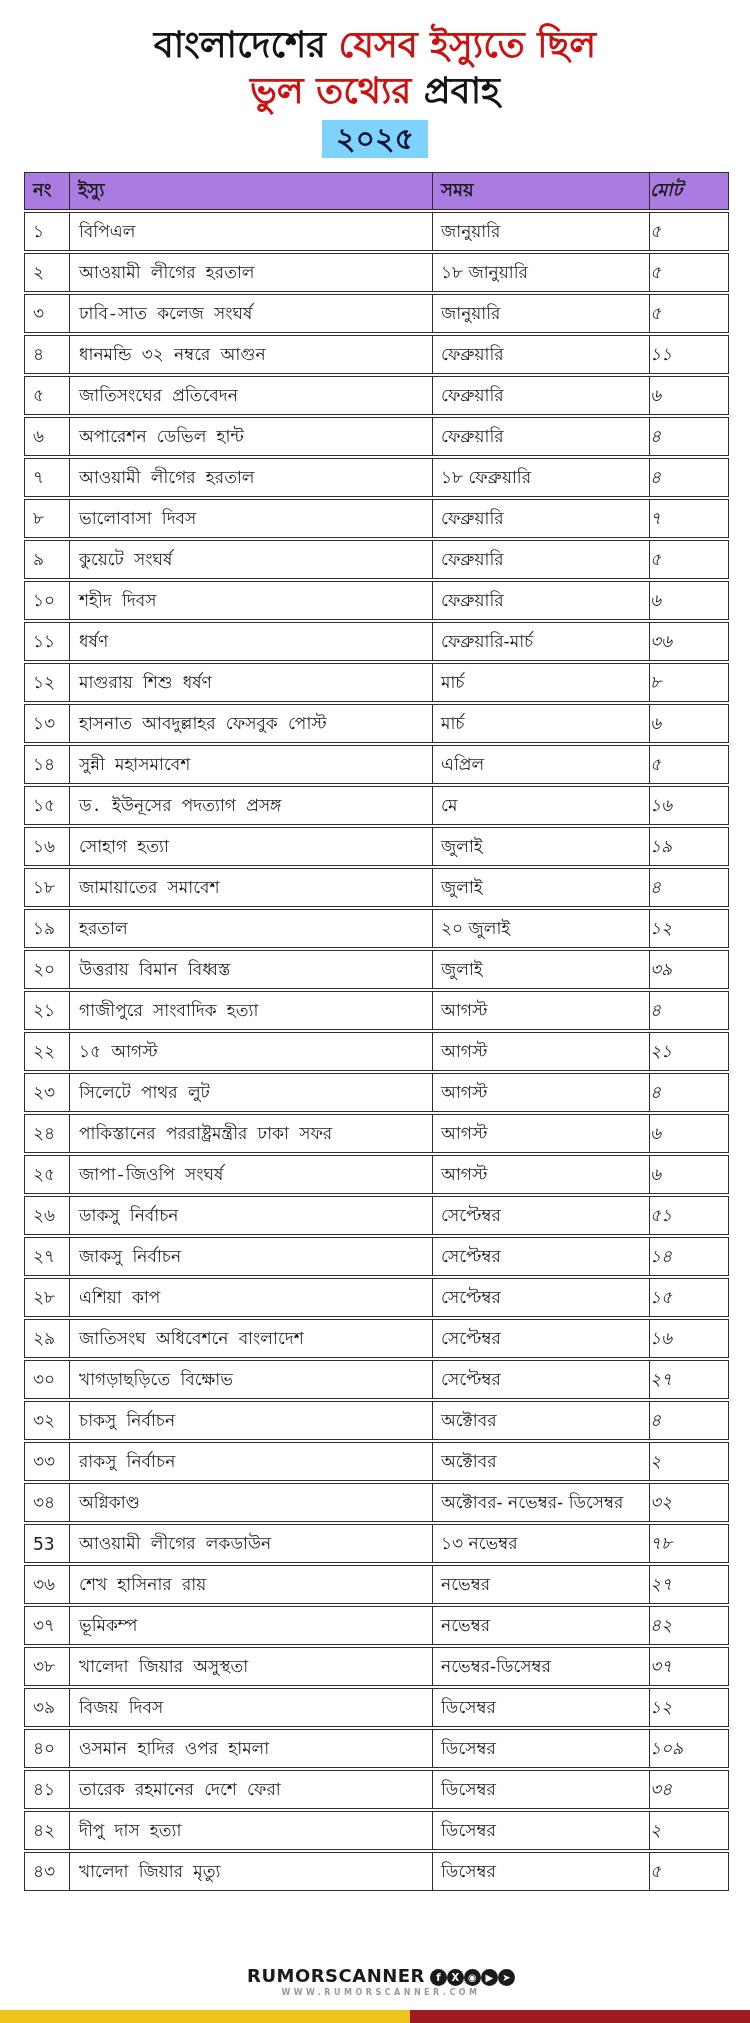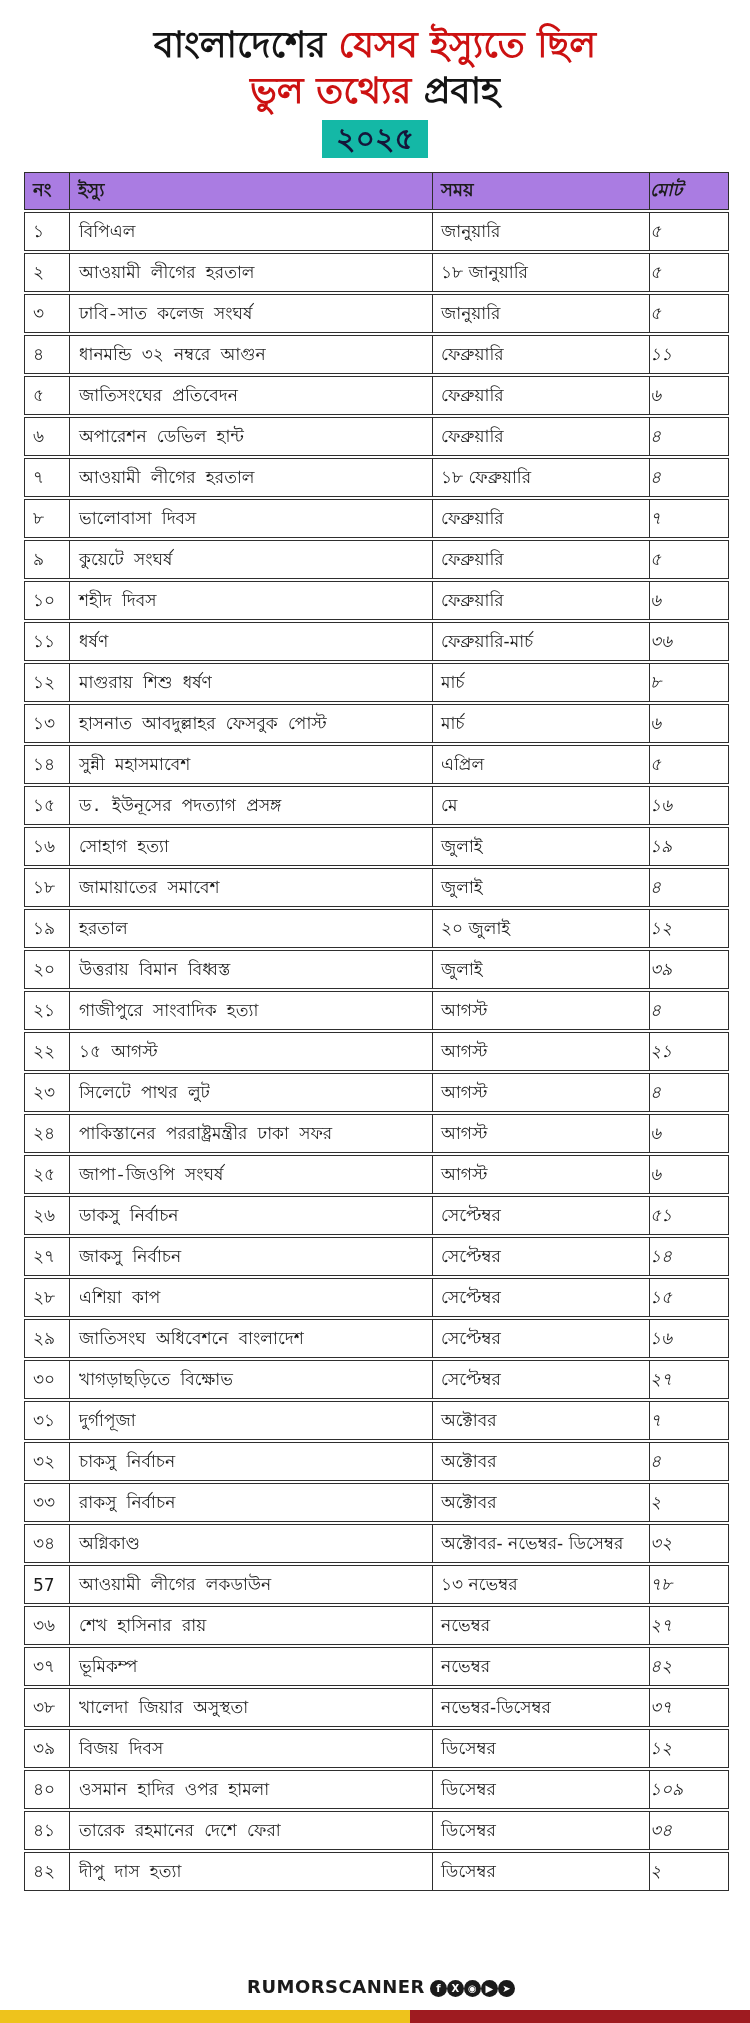--- a/index.html
+++ b/index.html
@@ -17,21 +17,21 @@
     font-weight: bold;
     font-size: 36px;
     line-height: 46px;
     color: #141414;
     letter-spacing: 0px;
   }
   .title-red { color: #cc1111; }
   .year-badge {
     display: inline-block;
     margin-top: 6px;
-    background: #14b8a6;
+    background: #7dd3fc;
     color: #15153a;
     font-weight: bold;
     font-size: 30px;
     line-height: 36px;
     padding: 1px 14px;
   }
   .tbl-wrap { margin: 10px 0 0 24px; }
   table {
     border-collapse: separate;
     border-spacing: 0 2px;
@@ -303,45 +303,39 @@
           <td class="c2">সেপ্টেম্বর</td>
           <td class="c3">১৬</td>
         </tr>
         <tr>
           <td class="c0">৩০</td>
           <td class="c1">খাগড়াছড়িতে বিক্ষোভ</td>
           <td class="c2">সেপ্টেম্বর</td>
           <td class="c3">২৭</td>
         </tr>
         <tr>
-          <td class="c0">৩১</td>
-          <td class="c1">দুর্গাপূজা</td>
-          <td class="c2">অক্টোবর</td>
-          <td class="c3">৭</td>
-        </tr>
-        <tr>
           <td class="c0">৩২</td>
           <td class="c1">চাকসু নির্বাচন</td>
           <td class="c2">অক্টোবর</td>
           <td class="c3">৪</td>
         </tr>
         <tr>
           <td class="c0">৩৩</td>
           <td class="c1">রাকসু নির্বাচন</td>
           <td class="c2">অক্টোবর</td>
           <td class="c3">২</td>
         </tr>
         <tr>
           <td class="c0">৩৪</td>
           <td class="c1">অগ্নিকাণ্ড</td>
           <td class="c2">অক্টোবর- নভেম্বর- ডিসেম্বর</td>
           <td class="c3">৩২</td>
         </tr>
         <tr>
-          <td class="c0">57</td>
+          <td class="c0">53</td>
           <td class="c1">আওয়ামী লীগের লকডাউন</td>
           <td class="c2">১৩ নভেম্বর</td>
           <td class="c3">৭৮</td>
         </tr>
         <tr>
           <td class="c0">৩৬</td>
           <td class="c1">শেখ হাসিনার রায়</td>
           <td class="c2">নভেম্বর</td>
           <td class="c3">২৭</td>
         </tr>
@@ -373,28 +367,35 @@
           <td class="c0">৪১</td>
           <td class="c1">তারেক রহমানের দেশে ফেরা</td>
           <td class="c2">ডিসেম্বর</td>
           <td class="c3">৩৪</td>
         </tr>
         <tr>
           <td class="c0">৪২</td>
           <td class="c1">দীপু দাস হত্যা</td>
           <td class="c2">ডিসেম্বর</td>
           <td class="c3">২</td>
+        </tr>
+        <tr>
+          <td class="c0">৪৩</td>
+          <td class="c1">খালেদা জিয়ার মৃত্যু</td>
+          <td class="c2">ডিসেম্বর</td>
+          <td class="c3">৫</td>
         </tr>
       </tbody>
   </table>
 </div>
 
 <div class="footer">
   <div class="brand-line">
     <span class="brand-name">RUMORSCANNER</span>
     <span id="social-icons"><span class="social-icon">f</span><span class="social-icon">X</span><span class="social-icon">◉</span><span class="social-icon">▶</span><span class="social-icon">➤</span></span>
   </div>
+  <div class="website">WWW.RUMORSCANNER.COM</div>
 </div>
 
 <div class="bottom-bar">
   <div class="bar-yellow"></div>
   <div class="bar-red"></div>
 </div>
 
 </body></html>

